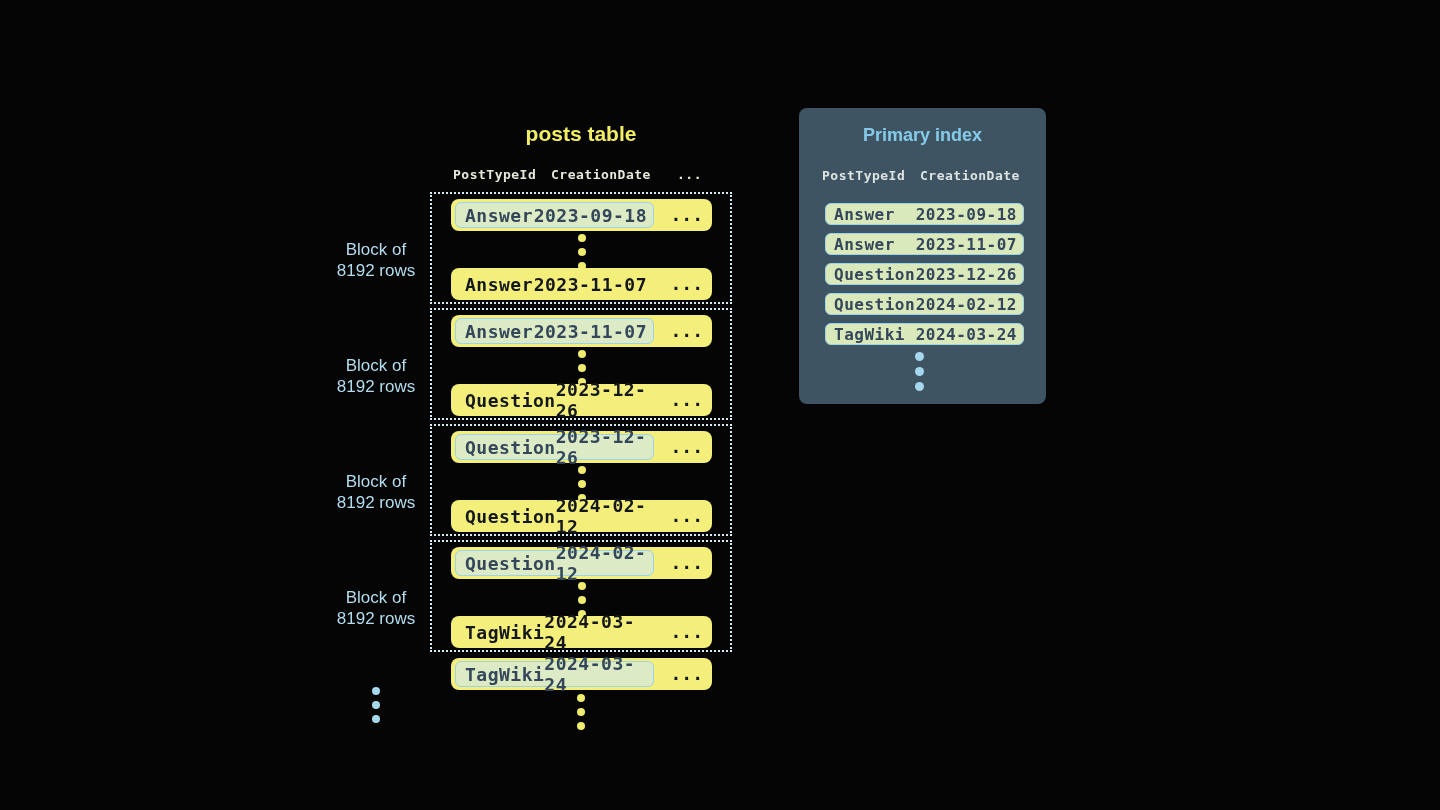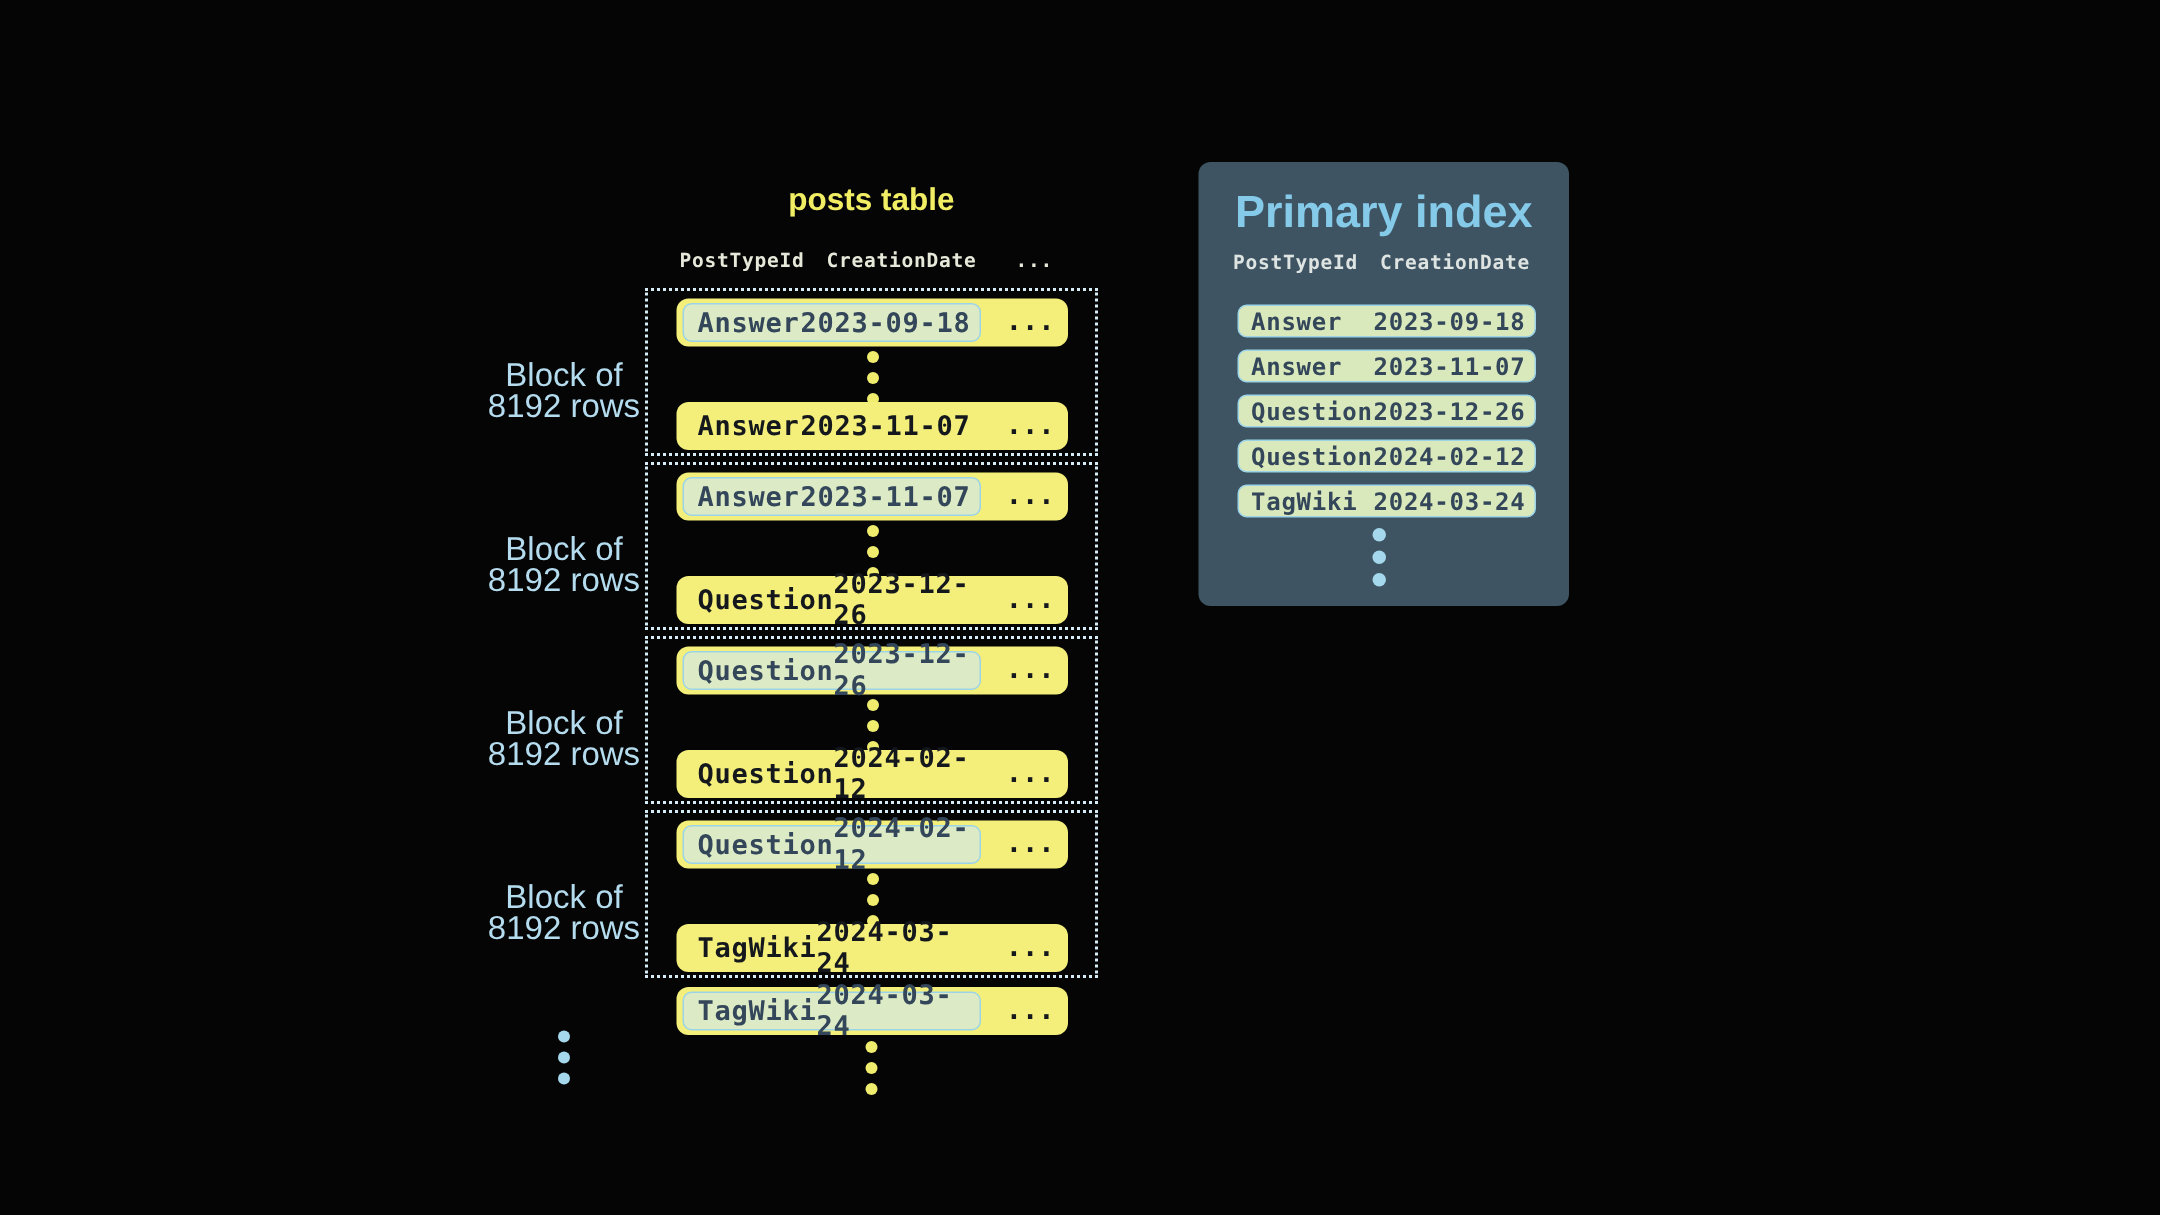--- a/index.html
+++ b/index.html
@@ -53,39 +53,39 @@
   }
   .row .more{
     position:absolute;right:9px;top:2px;height:28px;line-height:28px;
     font-size:18px;font-weight:700;color:var(--dark-text);
   }
   .row.r-first{top:5px;}
   .row.r-last{top:74px;}
 
   .block-label{
     position:absolute;left:316px;width:120px;text-align:center;
-    color:var(--label-blue);font-size:22px;font-weight:500;line-height:21px;
+    color:var(--label-blue);font-size:17px;font-weight:500;line-height:21px;
   }
 
   .vdots{position:absolute;display:flex;flex-direction:column;align-items:center;gap:6px;}
   .vdots .dot{width:8px;height:8px;border-radius:50%;}
   .vdots.yellow .dot{background:#f0ec6d;}
   .vdots.blue .dot{background:#a5d8ec;}
   .block .vdots{left:146px;top:40px;gap:6px;}
 
   .overflow-row{position:absolute;left:451px;top:658px;}
 
   
   .panel{
     position:absolute;left:799px;top:108px;width:247px;height:296px;
     background:var(--panel-slate);border-radius:8px;
   }
   .panel-title{
     position:absolute;top:17px;left:0;width:100%;text-align:center;
-    font-size:30px;font-weight:700;color:var(--panel-title);
+    font-size:18px;font-weight:700;color:var(--panel-title);
   }
   .panel-header{position:absolute;top:60px;left:0;width:100%;height:18px;font-size:13px;font-weight:700;color:#dee4e2;letter-spacing:.5px;}
   .panel-header .h1{position:absolute;left:23px;}
   .panel-header .h2{position:absolute;left:121px;}
   .pill{
     position:absolute;left:26px;width:199px;height:22px;
     background:#d9e9bc;border:1.5px solid var(--hl-border);border-radius:6px;
     display:flex;align-items:center;justify-content:space-between;
     padding:0 6px 0 8px;font-size:16px;font-weight:700;letter-spacing:.5px;color:var(--index-text);
   }

